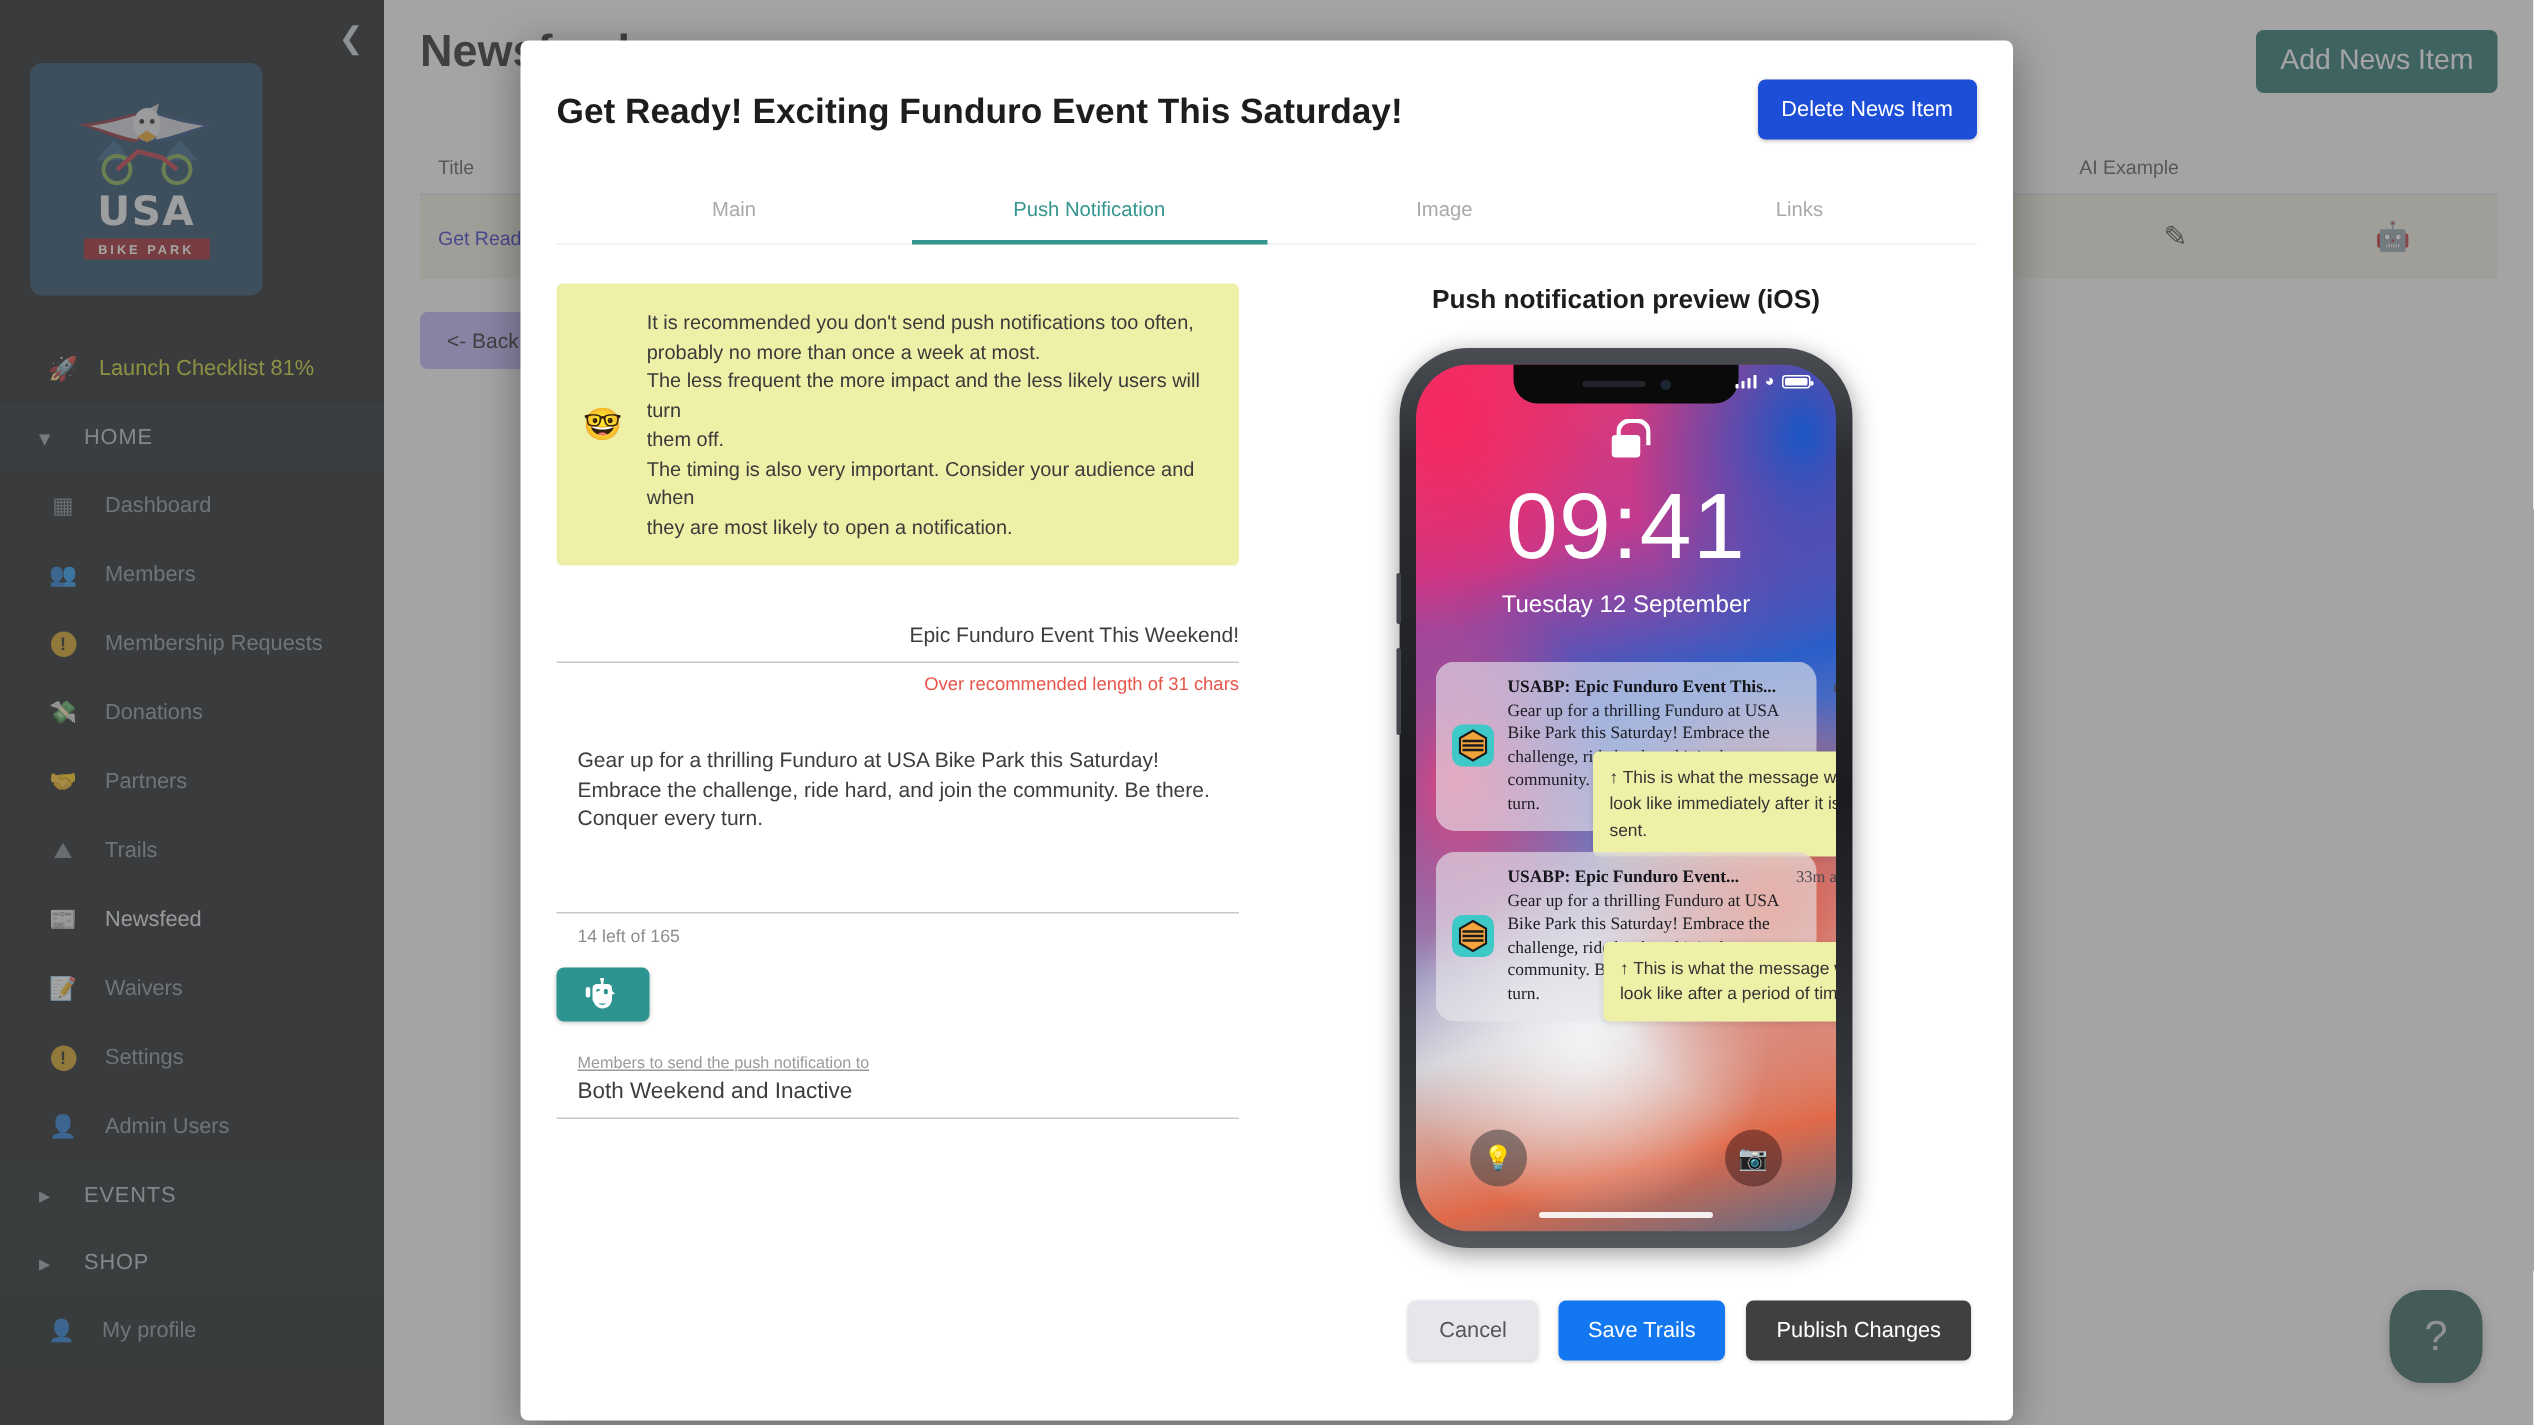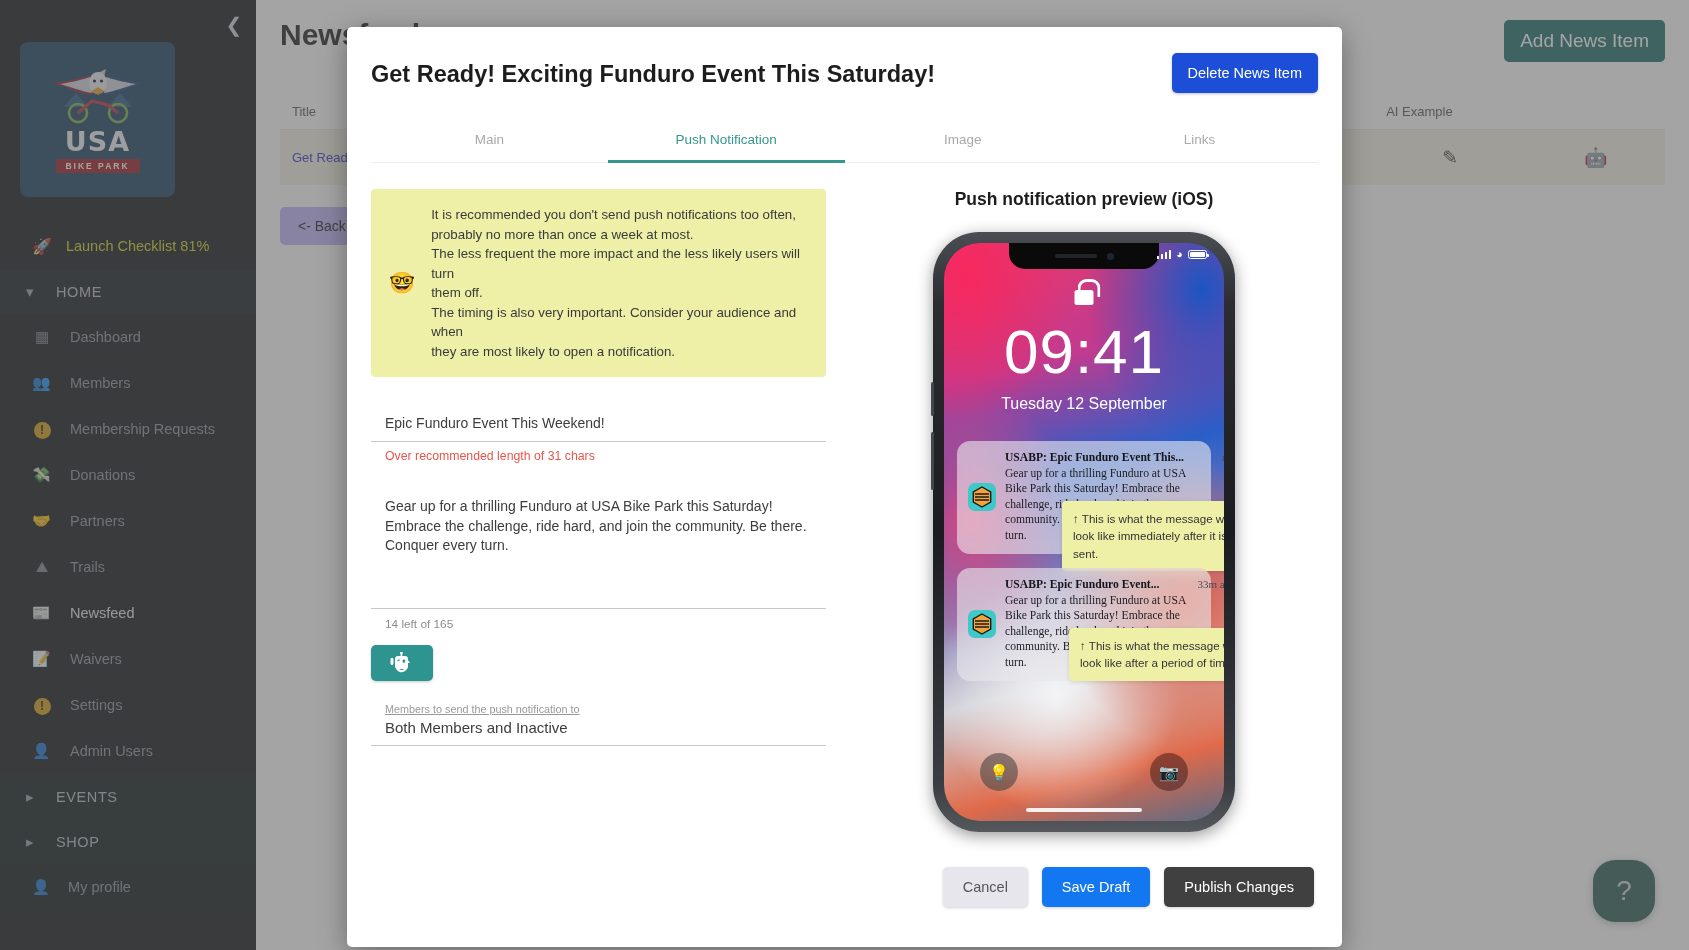--- a/index.html
+++ b/index.html
@@ -137,21 +137,21 @@
   .col-left { width: 455px; }
   .col-right { flex: 1; }
 
   .tip-box {
     background: #eff0a8; border-radius: 4px; padding: 16px 18px;
     display: flex; gap: 16px; align-items: center;
   }
   .tip-ico { font-size: 21px; flex: 0 0 auto; }
   .tip-text { font-size: 13.3px; color: #3a3a3a; line-height: 1.47; }
 
-  .field { margin-top: 34px; }
+  .field { margin-top: 34px; text-align: right; }
   .field-input {
     font-size: 14px; color: #3d3d3d; padding: 4px 0 10px 14px;
     border-bottom: 1px solid #c9c9c9; min-height: 30px;
   }
   .field-err { color: #e8554a; font-size: 12.3px; padding: 7px 0 0 14px; }
   .textarea-box {
     margin-top: 30px;
   }
   .textarea-input {
     font-size: 14px; color: #3d3d3d; line-height: 1.4; padding: 4px 0 0 14px;
@@ -467,21 +467,21 @@
             <circle cx="12.4" cy="0.9" r="1.3" fill="#fff"></circle>
             <rect x="8.6" y="7.4" width="2.6" height="3.4" rx="1" fill="#2d9490"></rect>
             <rect x="13.6" y="7.4" width="2.6" height="3.4" rx="1" fill="#2d9490"></rect>
             <path d="M17 11.5 a5 5 0 1 1 -4.2 -2.4" fill="none" stroke="#fff" stroke-width="2.3"></path>
             <path d="M18.2 7.6 l-1.4 4.1 l4.2 -1.2 z" fill="#fff"></path>
           </svg>
         </button>
 
         <div class="select-box">
           <div class="select-label">Members to send the push notification to</div>
-          <div class="select-value">Both Members and Inactive</div>
+          <div class="select-value">Both Weekend and Inactive</div>
         </div>
       </div>
 
       <div class="col-right">
         <div class="preview-title">Push notification preview (iOS)</div>
 
         <div class="phone-wrap">
           <div class="phone">
             <div class="phone-screen">
 
@@ -543,17 +543,17 @@
               <div class="cam">📷</div>
               <div class="home-ind"></div>
             </div>
           </div>
         </div>
       </div>
     </div>
 
     <div class="modal-footer">
       <button class="btn btn-cancel">Cancel</button>
-      <button class="btn btn-draft">Save Draft</button>
+      <button class="btn btn-draft">Save Trails</button>
       <button class="btn btn-publish">Publish Changes</button>
     </div>
   </div>
 </div>
 
 </body></html>

